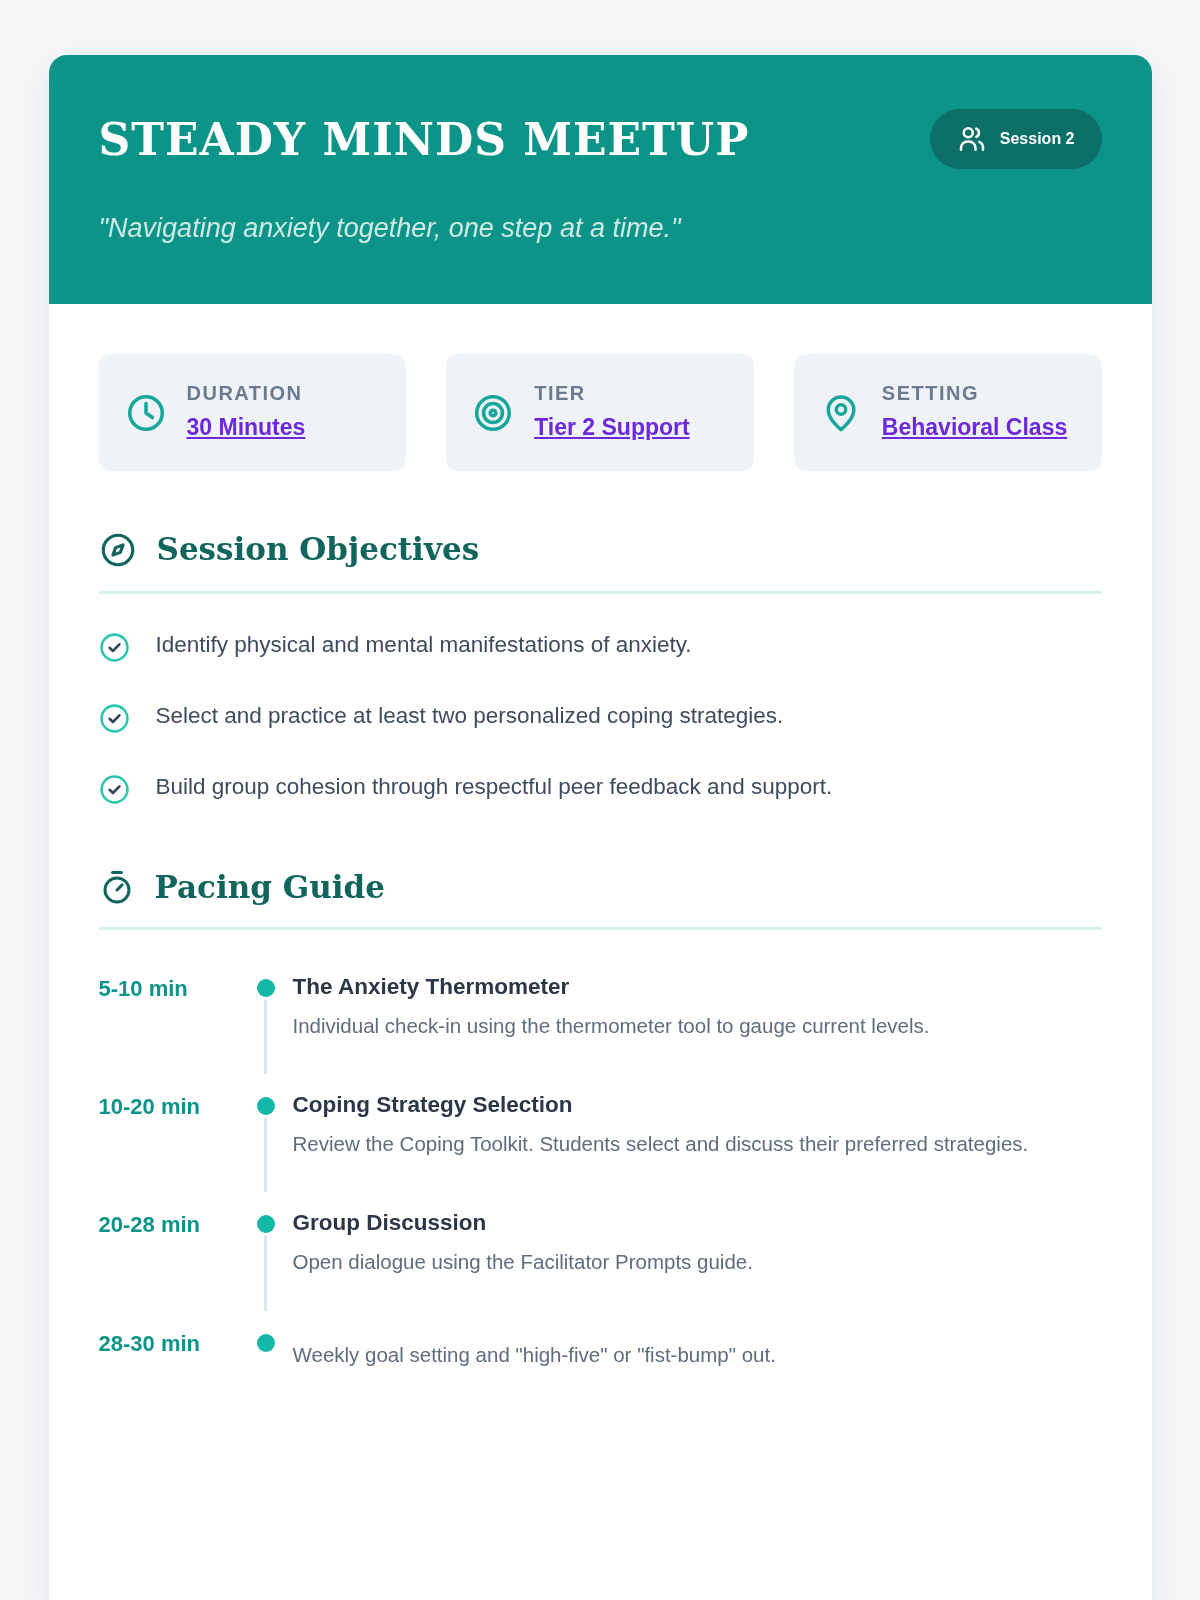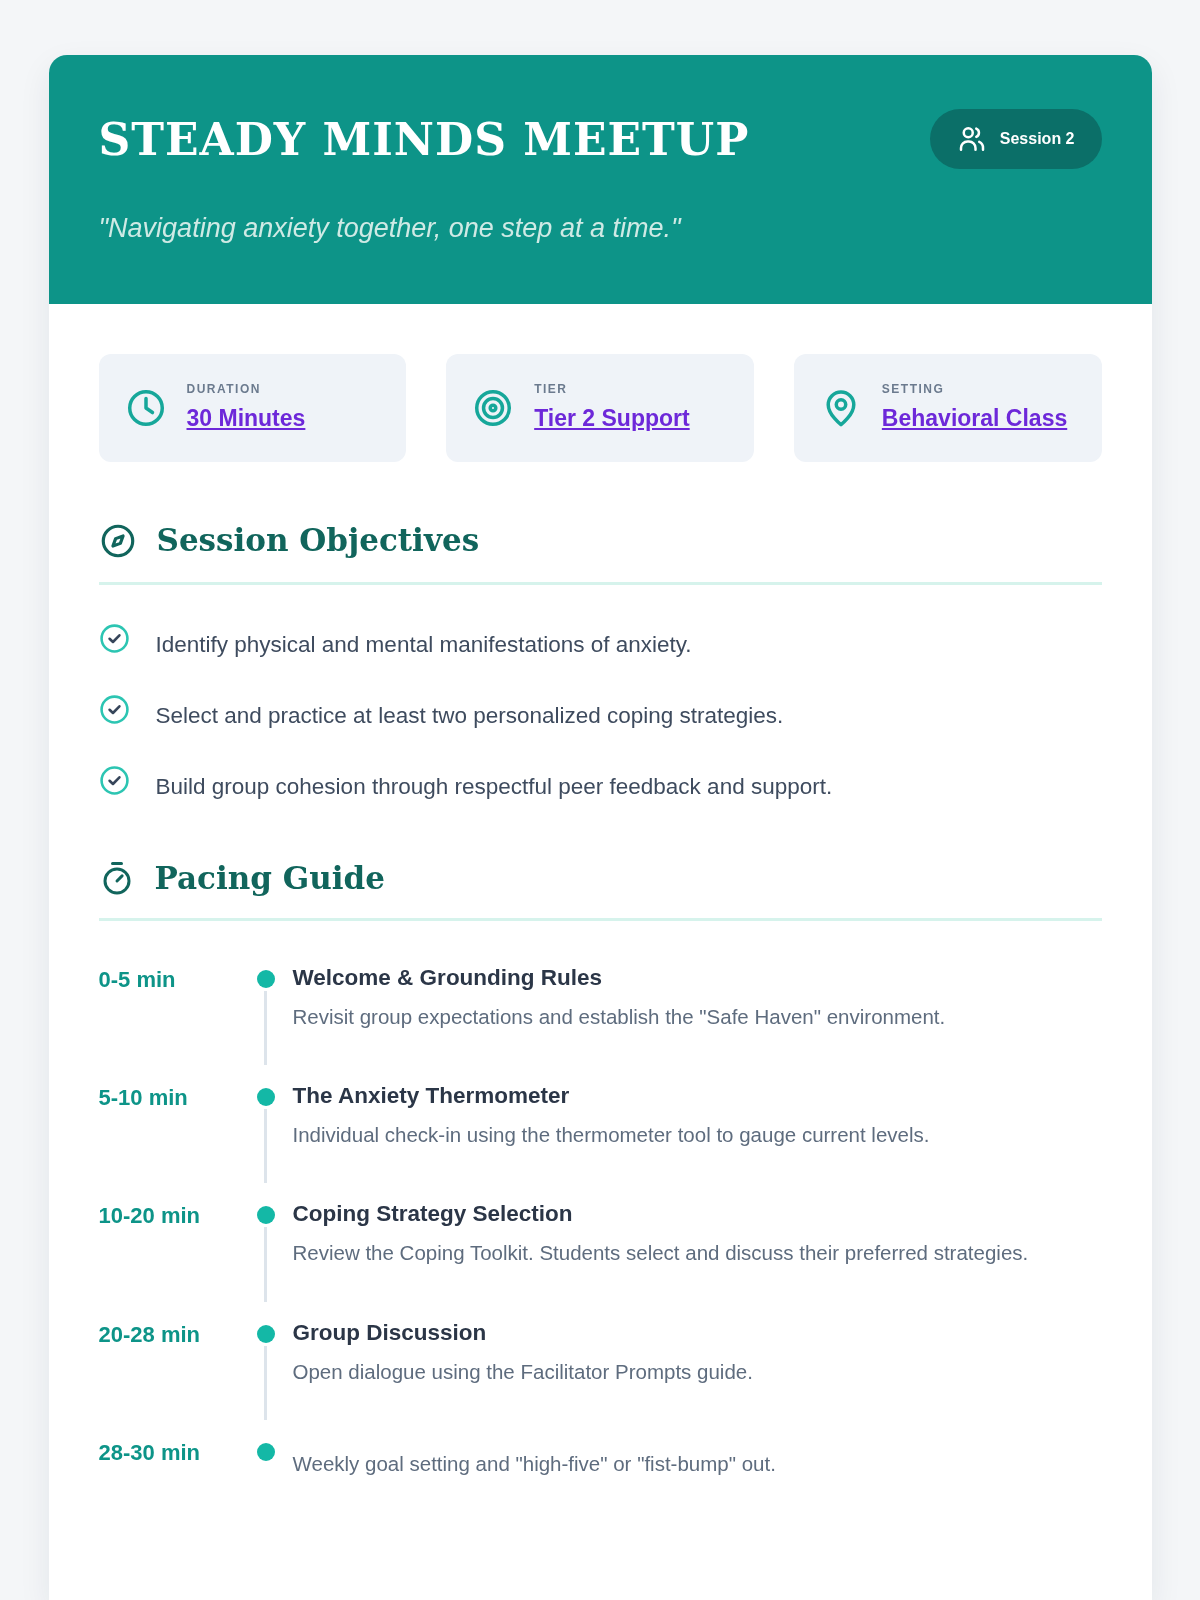--- a/index.html
+++ b/index.html
@@ -65,21 +65,21 @@
     flex: 1;
     background: #eff3f8;
     border-radius: 12px;
     padding: 28px 26px;
     display: flex;
     align-items: center;
     gap: 20px;
   }
   .info-icon { flex: 0 0 auto; display: flex; }
   .info-label {
-    font-size: 12px;
+    font-size: 20px;
     font-weight: 700;
     letter-spacing: 1.5px;
     color: #6b7a8e;
     margin-bottom: 7px;
   }
   .info-value {
     font-size: 23px;
     font-weight: 700;
     color: #6d28d9;
     line-height: 1.35;
@@ -103,21 +103,21 @@
   .section-rule {
     height: 3px;
     background: #d6f3ec;
     margin-top: 22px;
     border: none;
   }
   
   .objectives { margin-top: 38px; }
   .objective {
     display: flex;
-    align-items: flex-end;
+    align-items: flex-start;
     gap: 26px;
     margin-bottom: 36px;
     margin-top: 24px;
   }
   .objective-text {
     font-size: 22.5px;
     color: #3e4b5e;
   }
   
   .timeline { margin-top: 44px; }
@@ -283,30 +283,20 @@
           <circle cx="12" cy="14" r="8"></circle>
           <line x1="12" y1="14" x2="15.4" y2="10.6"></line>
         </svg>
       </span>
       <h2 class="section-title">Pacing Guide</h2>
     </div>
     <hr class="section-rule">
 
     <div class="timeline">
 
-      <div class="t-item">
-        <div class="t-time">0-5 min</div>
-        <div class="t-dotcol">
-            <div class="t-dot"></div>
-          </div>
-        <div>
-          <div class="t-title">Welcome &amp; Grounding Rules</div>
-          <div class="t-desc">Revisit group expectations and establish the "Safe Haven" environment.</div>
-        </div>
-      </div>
 
       <div class="t-item">
         <div class="t-time">5-10 min</div>
         <div class="t-dotcol">
             <div class="t-dot"></div>
           </div>
         <div>
           <div class="t-title">The Anxiety Thermometer</div>
           <div class="t-desc">Individual check-in using the thermometer tool to gauge current levels.</div>
         </div>

